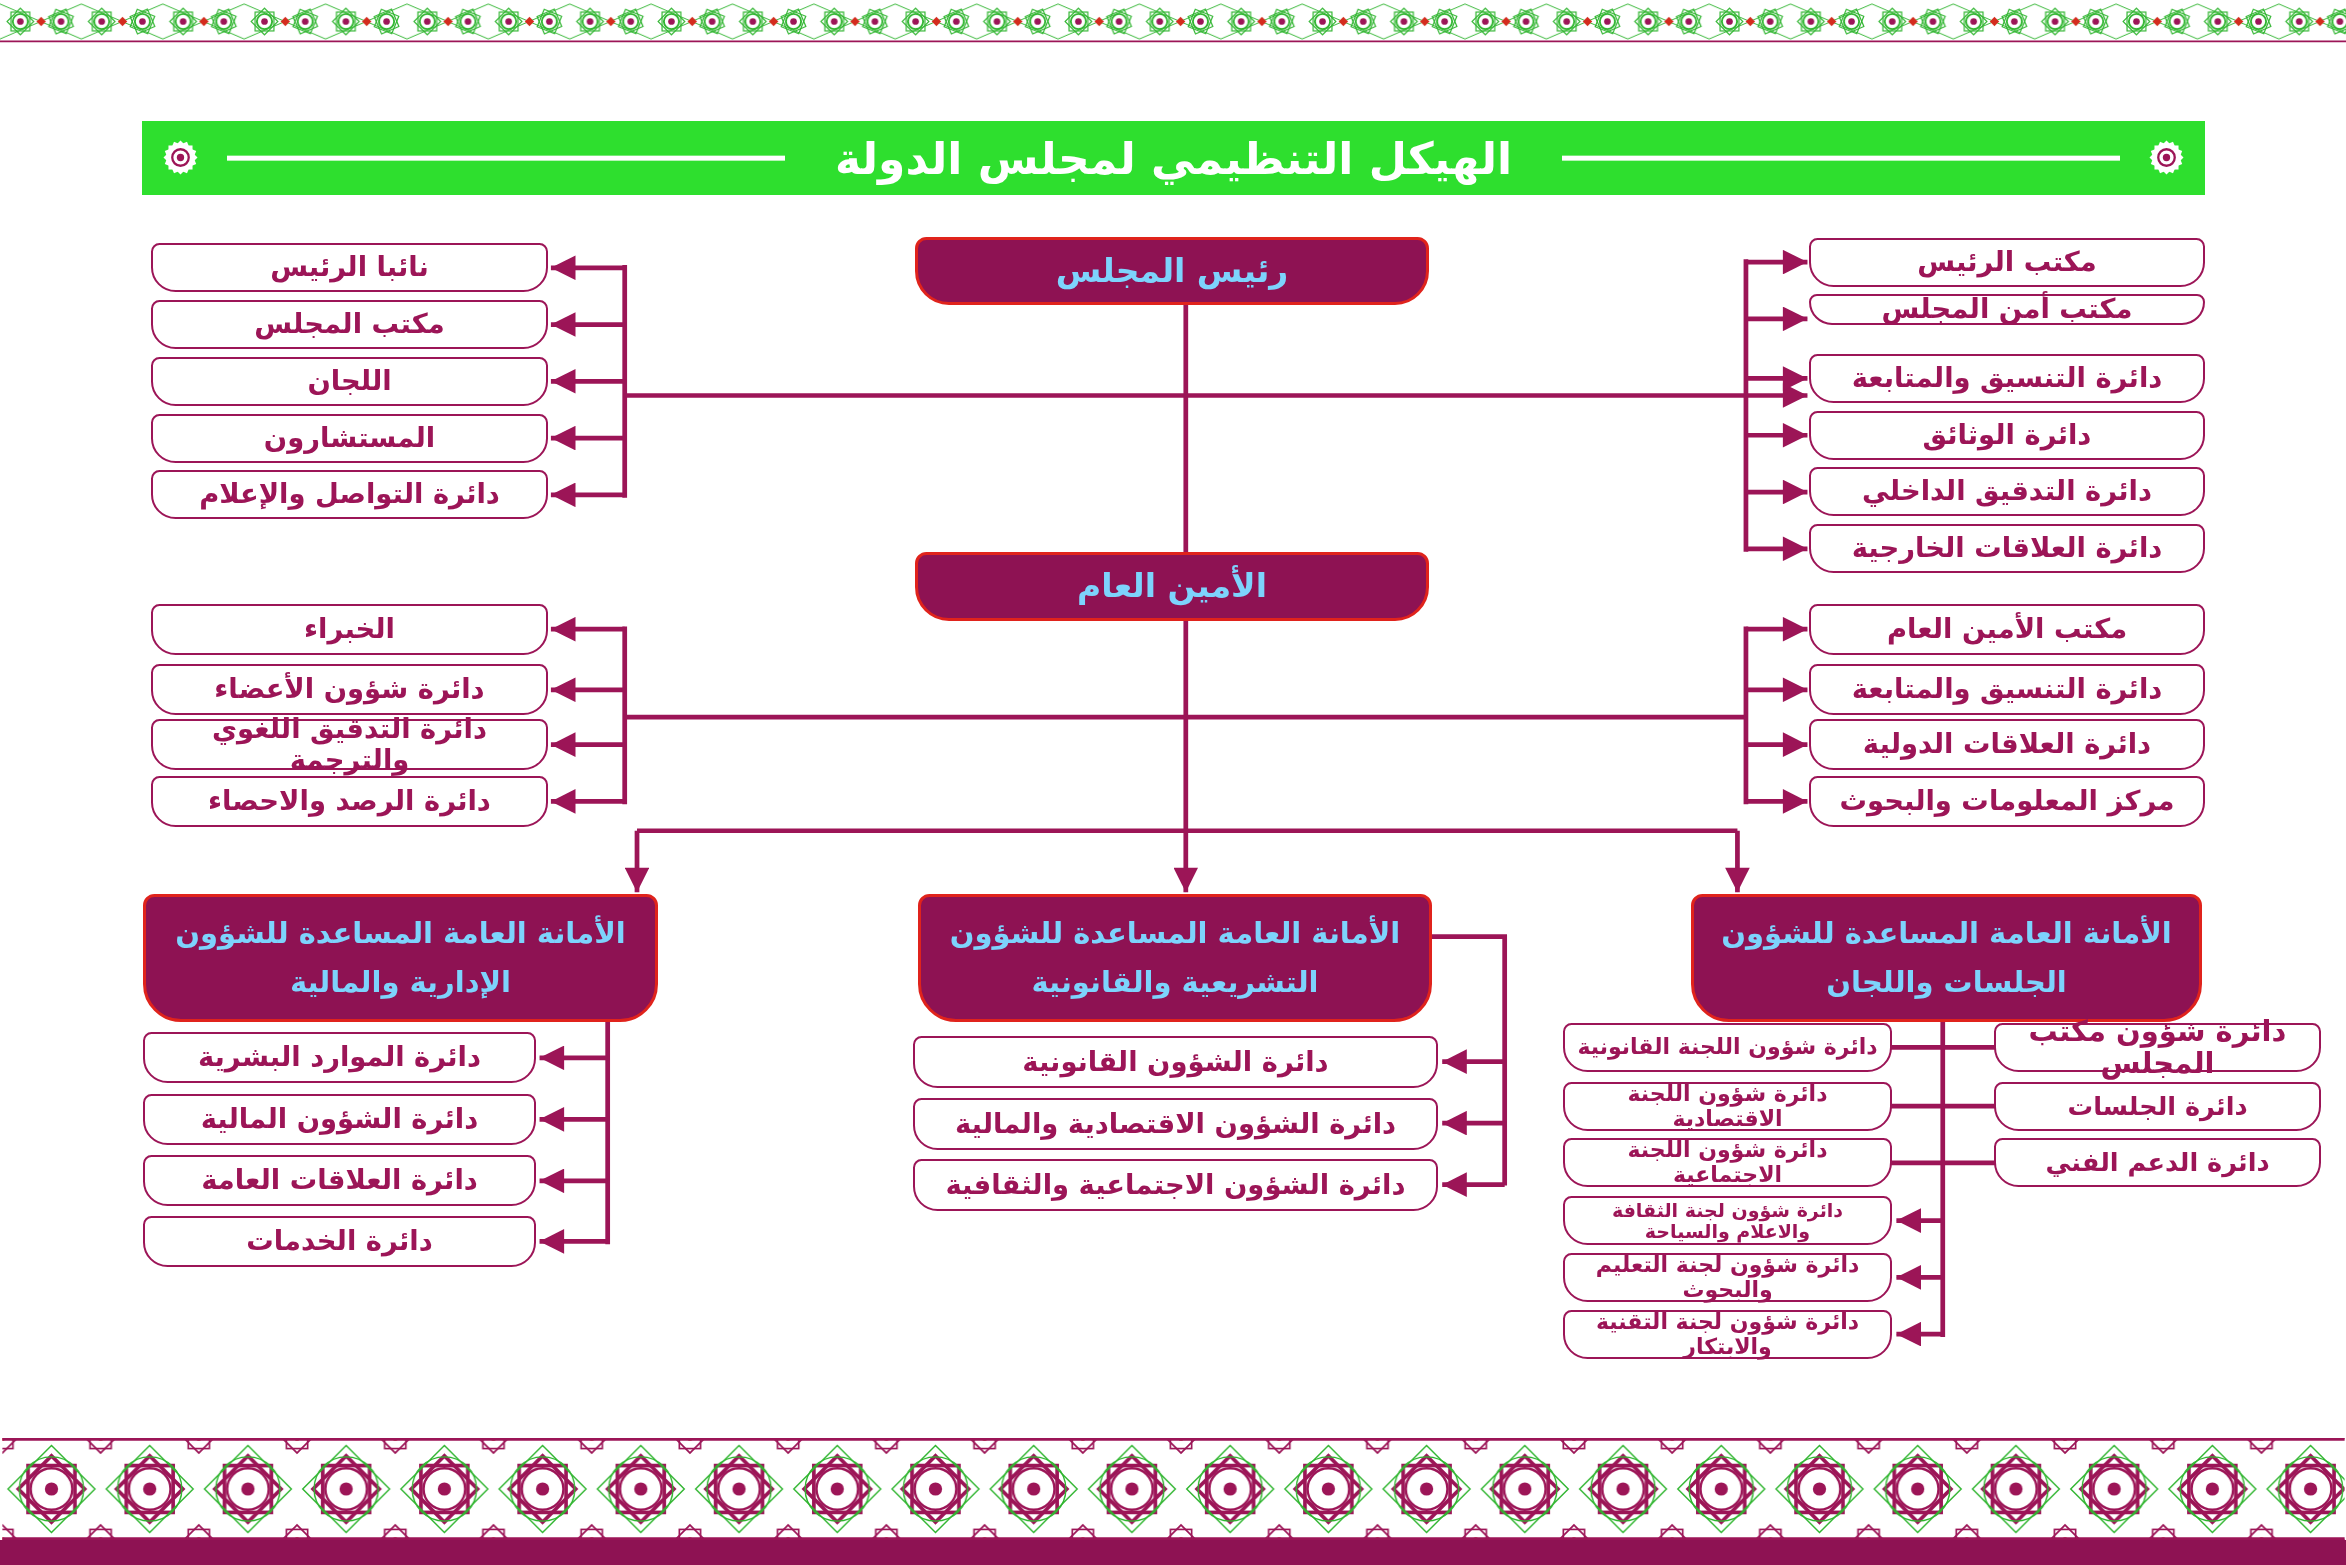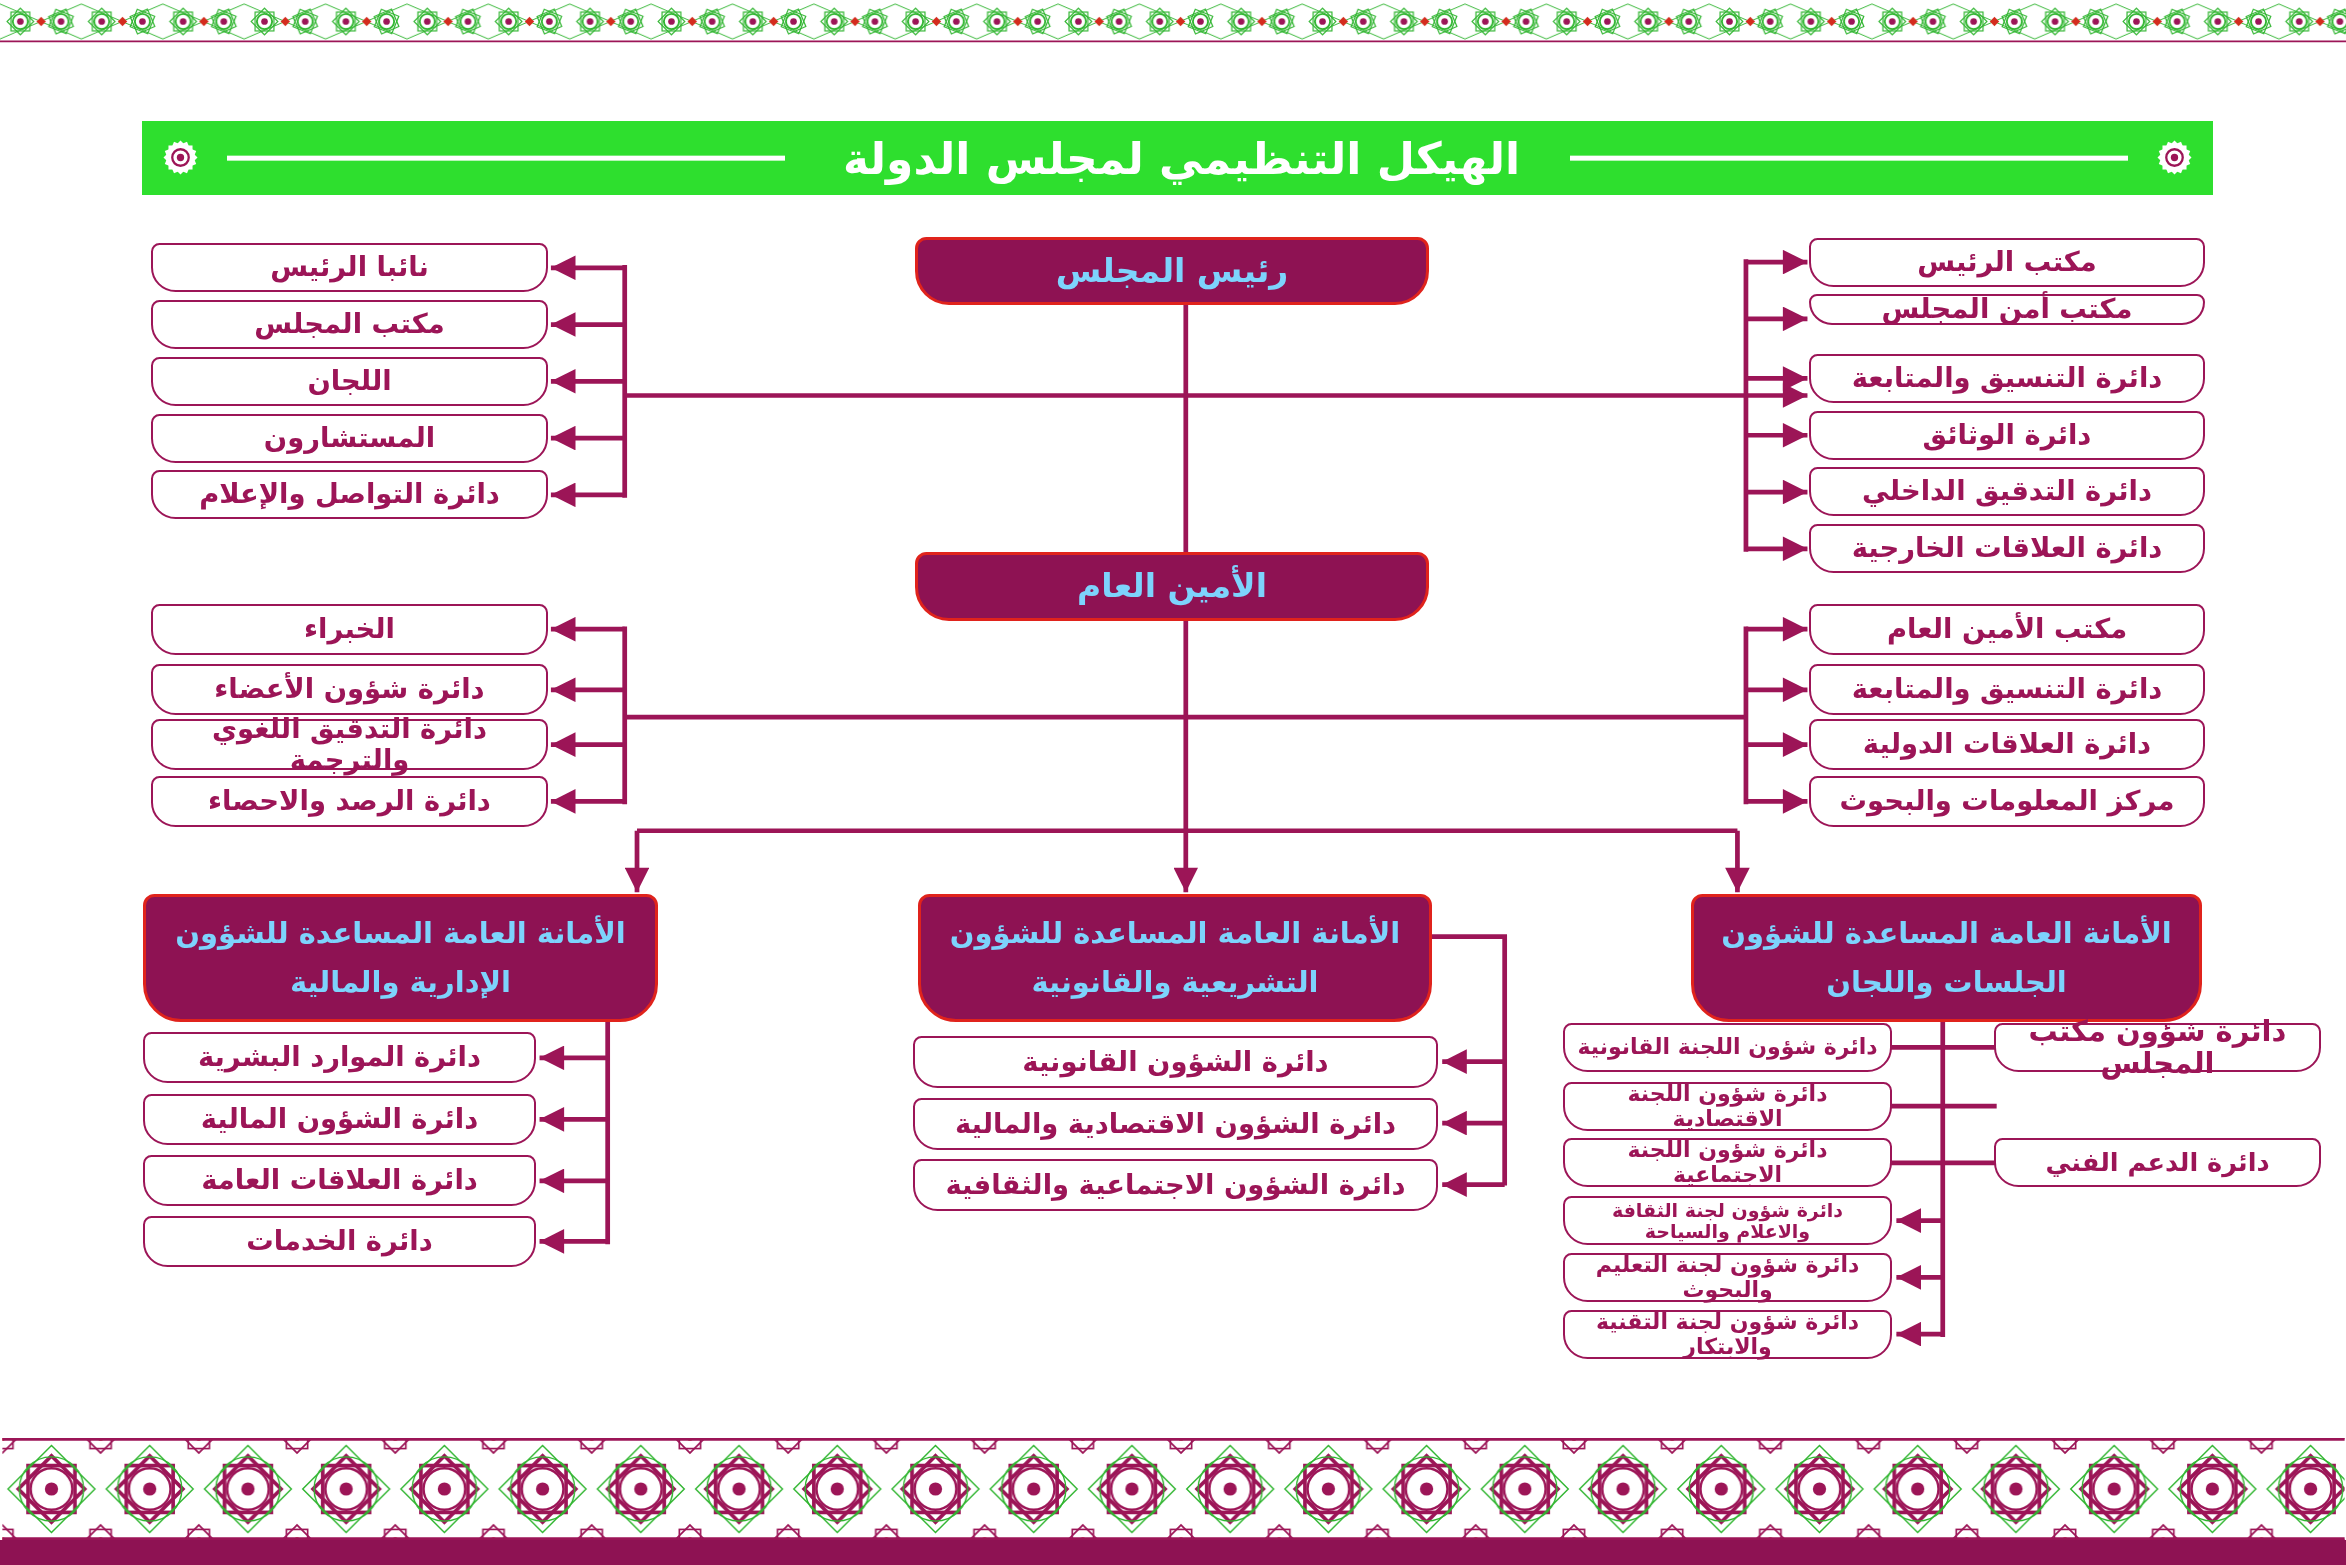--- a/index.html
+++ b/index.html
@@ -31,21 +31,21 @@
     background:var(--maroon-fill);border:3.8px solid var(--red);color:#7dd3fc;
     border-radius:11.4px 11.4px 38px 38px;flex-direction:column;gap:17px;font-size:29px;
   }
   .sec-header span{display:block;}
   .small{font-size:22px;}
   .xsmall{font-size:19px;}
   
   .banner{
     position:absolute;left:142px;top:121px;width:2063px;height:74px;
     background:var(--green);display:flex;align-items:center;justify-content:center;
-    color:#fff;font-size:44px;direction:rtl;padding-left:8px;
+    color:#fff;font-size:44px;direction:rtl;
   }
   .banner-line{position:absolute;top:50%;height:4.7px;background:#fff;transform:translateY(-50%);}
   .medallion{position:absolute;top:8.5px;}
   
   .bottom-bar{position:absolute;left:0;top:1540px;width:2347px;height:25.6px;background:var(--maroon-fill);}
   .wires{position:absolute;left:0;top:0;}
 </style>
 </head>
 <body>
 
@@ -230,20 +230,21 @@
   <div class="node" style="left:913px;top:1159px;width:525px;height:52px">دائرة الشؤون الاجتماعية والثقافية</div>
 
   <div class="node small" style="left:1563px;top:1023px;width:329px;height:49px">دائرة شؤون اللجنة القانونية</div>
   <div class="node small" style="left:1563px;top:1082px;width:329px;height:49px">دائرة شؤون اللجنة الاقتصادية</div>
   <div class="node small" style="left:1563px;top:1138px;width:329px;height:49px">دائرة شؤون اللجنة الاجتماعية</div>
   <div class="node xsmall" style="left:1563px;top:1196px;width:329px;height:49px">دائرة شؤون لجنة الثقافة والاعلام والسياحة</div>
   <div class="node small" style="left:1563px;top:1253px;width:329px;height:49px">دائرة شؤون لجنة التعليم والبحوث</div>
   <div class="node small" style="left:1563px;top:1310px;width:329px;height:49px">دائرة شؤون لجنة التقنية والابتكار</div>
 
   <div class="node small" style="left:1994px;top:1023px;width:327px;height:49px;font-size:29px">دائرة شؤون مكتب المجلس</div>
+  <div class="node small" style="left:1994px;top:1082px;width:327px;height:49px;font-size:25.6px">دائرة الجلسات</div>
   <div class="node small" style="left:1994px;top:1138px;width:327px;height:49px;font-size:25.6px">دائرة الدعم الفني</div>
 
   <svg class="abs" style="left:0;top:1438px" width="2347" height="102" viewBox="0 0 2480 108">
     <rect width="2480" height="108" fill="url(#pBot)"></rect>
     <line x1="0" y1="1.5" x2="2480" y2="1.5" stroke="#9C1557" stroke-width="3"></line>
     <line x1="0" y1="106.5" x2="2480" y2="106.5" stroke="#9C1557" stroke-width="3"></line>
   </svg>
   <div class="bottom-bar"></div>
 
 </div>

